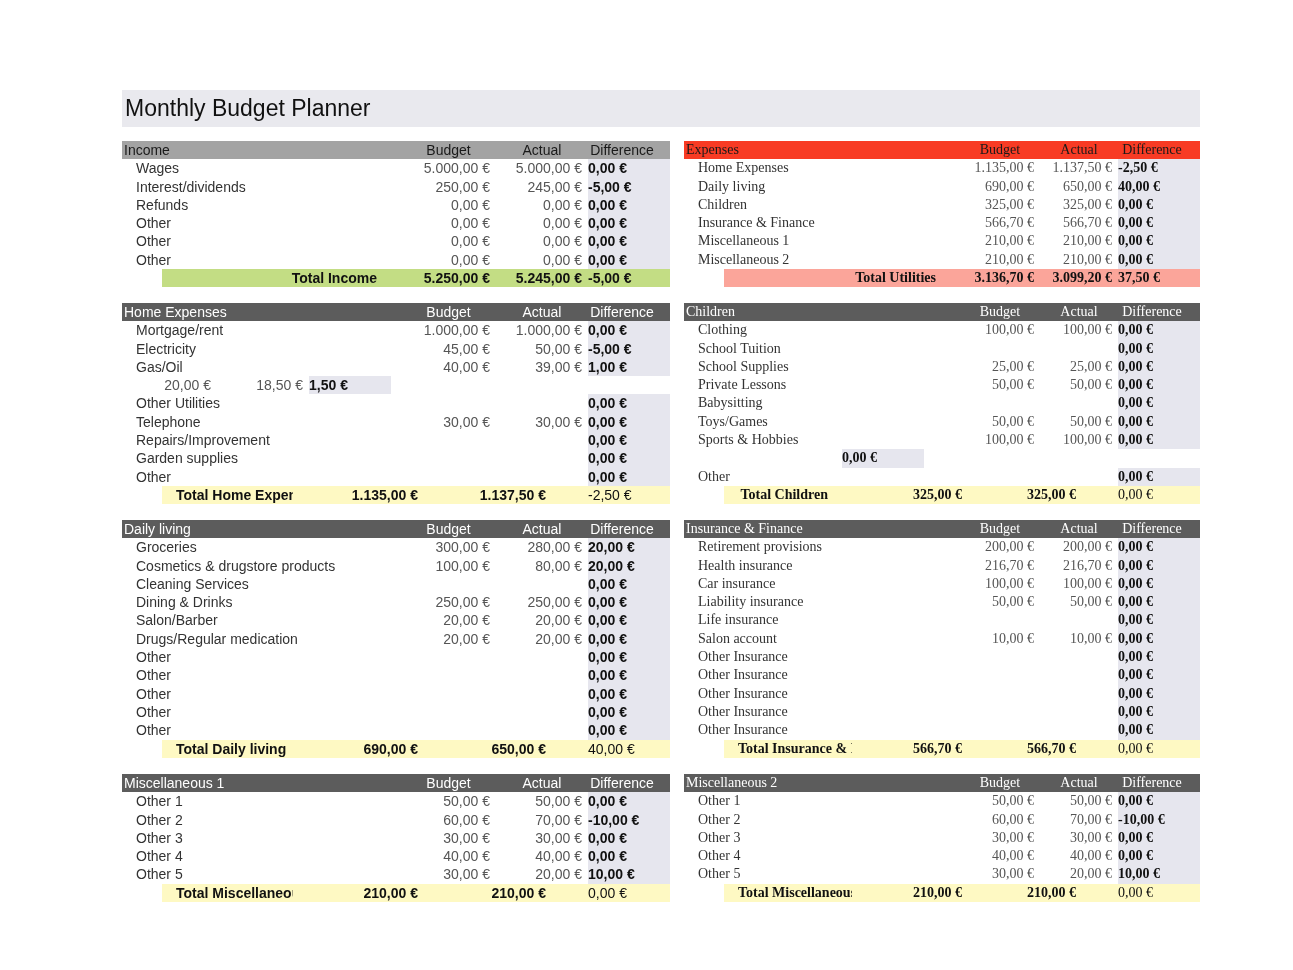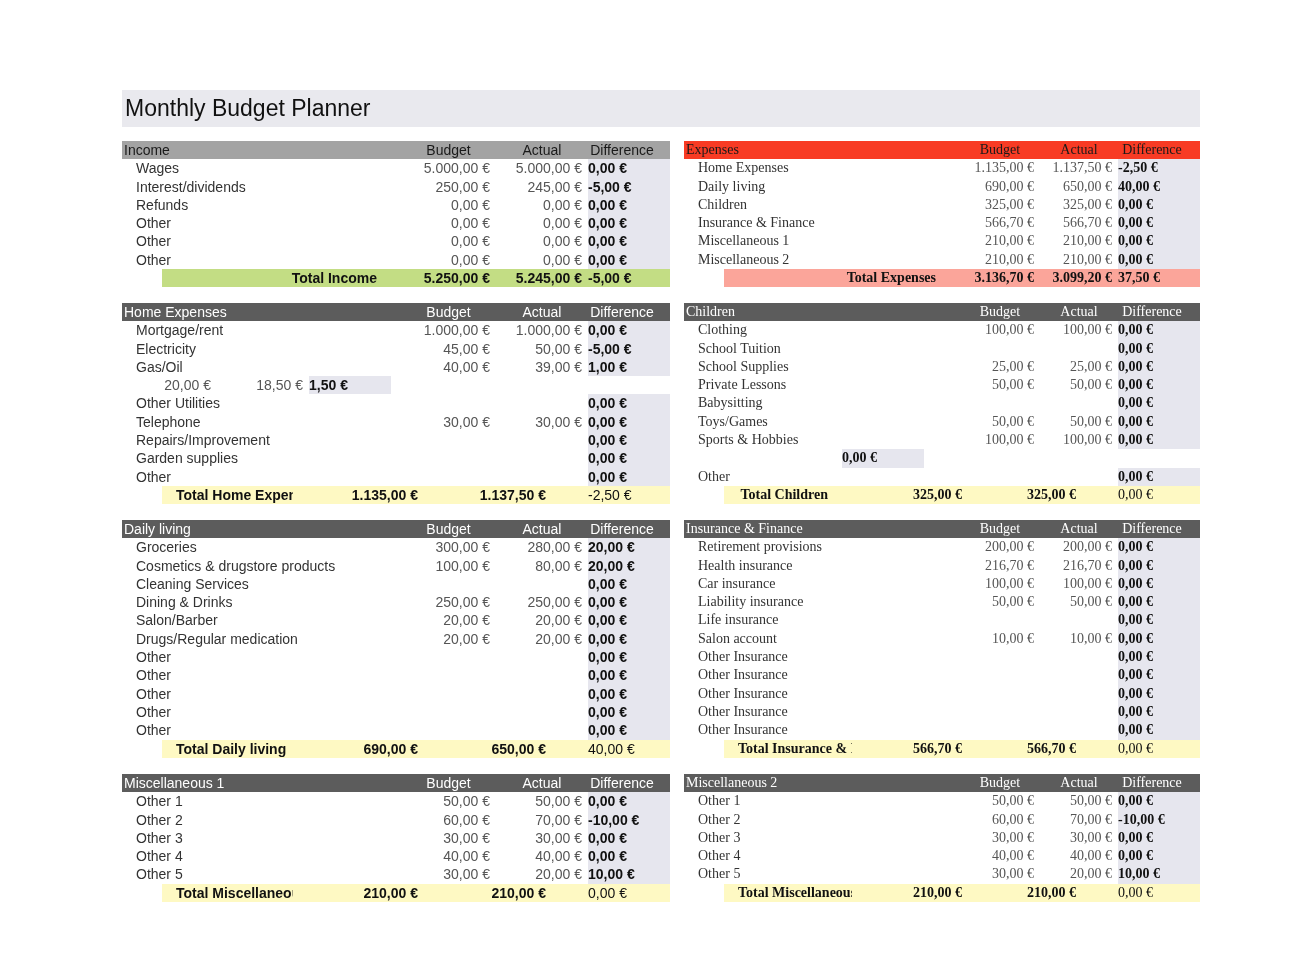--- a/index.html
+++ b/index.html
@@ -133,21 +133,21 @@
         <span class="c-num c-actual">210,00 €</span>
         <span class="c-diff">0,00 €</span>
       </div>
       <div class="row">
         <span class="c-label">Miscellaneous 2</span>
         <span class="c-num c-budget">210,00 €</span>
         <span class="c-num c-actual">210,00 €</span>
         <span class="c-diff">0,00 €</span>
       </div>
       <div class="row tot expenses">
-        <span class="c-label">Total Expenses</span>
+        <span class="c-label">Total Utilities</span>
         <span class="c-num c-budget">3.136,70 €</span>
         <span class="c-num c-actual">3.099,20 €</span>
         <span class="c-diff">37,50 €</span>
       </div>
     </div>
     <div class="tbl left" style="top: 303px;">
       <div class="row hdr gray">
         <span class="c-label">Home Expenses</span>
         <span class="c-num c-budget">Budget</span>
         <span class="c-num c-actual">Actual</span>

